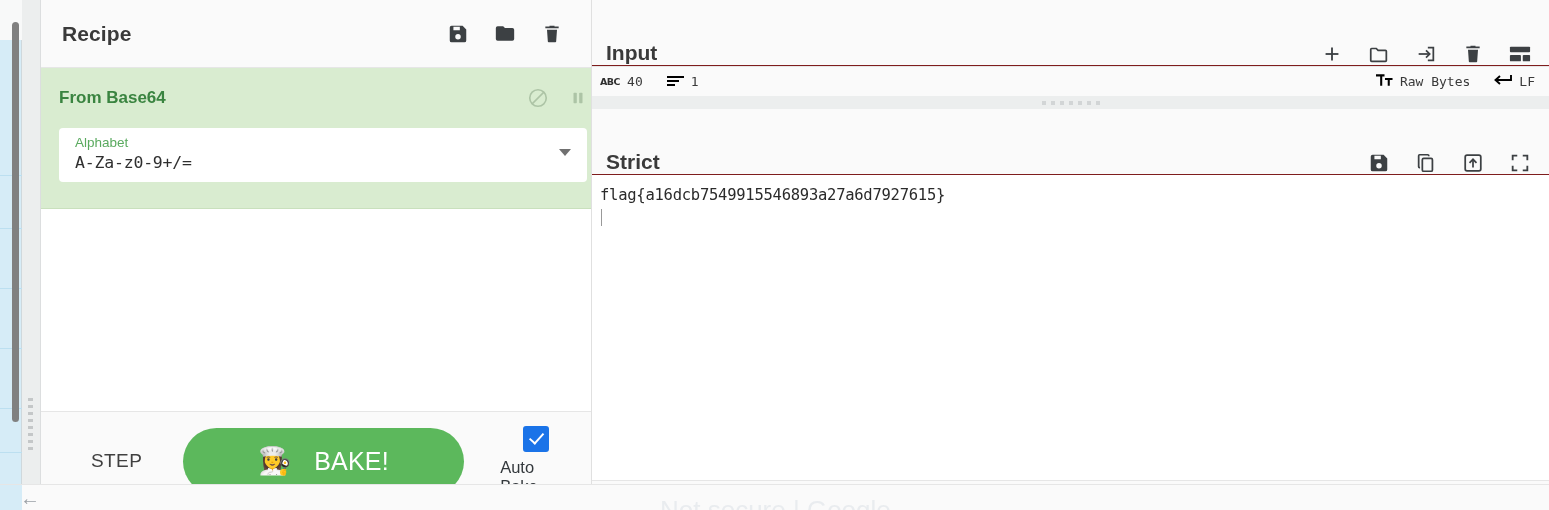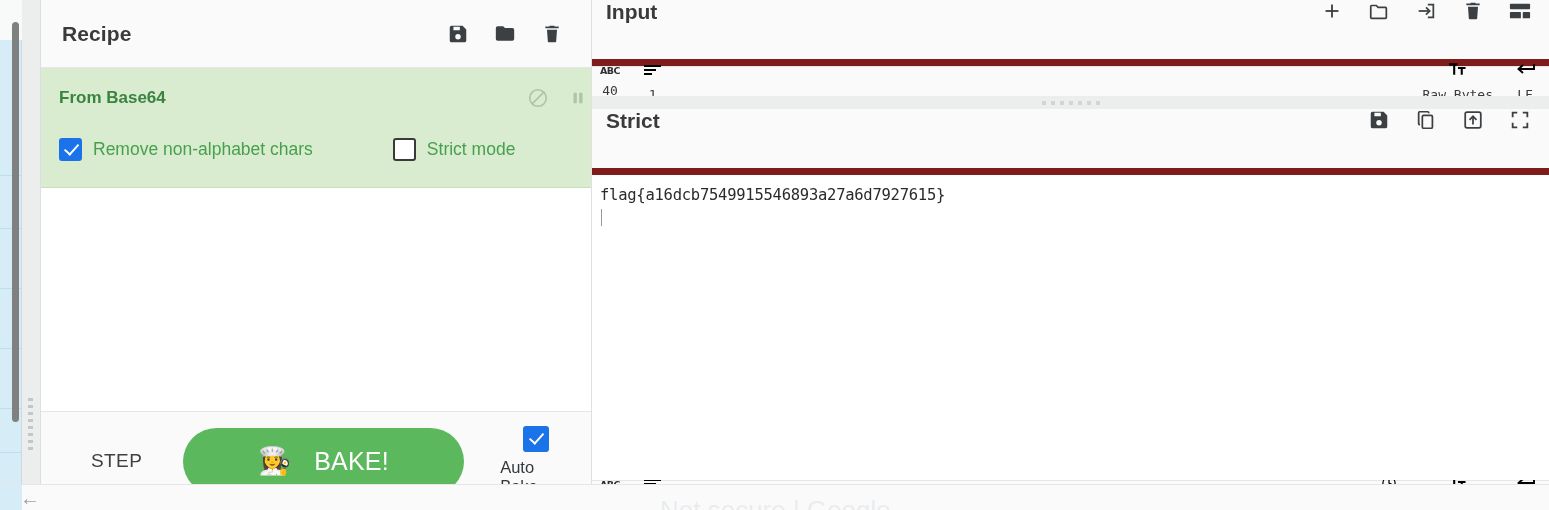--- a/index.html
+++ b/index.html
@@ -110,22 +110,22 @@
   .autobake .chk-box { width: 26px; height: 26px; }
   .autobake-label { font-size: 16.5px; color: #33383c; }
 
   
   .io-col {
     position: absolute; left: 592px; top: 0; right: 0; height: 510px;
     display: flex; flex-direction: column; background: #fff;
   }
   .io-title-bar {
     height: 66px; min-height: 66px; background: #fafafa;
-    border-bottom: 7px solid #7f1d1d;
-    display: flex; align-items: flex-start; padding: 0 18px 0 14px;
+    border-bottom: 1px solid #7f1d1d;
+    display: flex; align-items: flex-end; padding: 0 18px 0 14px;
   }
   .io-title { font-size: 21px; font-weight: bold; color: #3a3a3a; }
   .io-icons { margin-left: auto; display: flex; align-items: center; gap: 25px; }
 
   .editor {
     flex: 1; padding: 9px 10px 0 8px; position: relative; background: #fff; overflow: hidden;
   }
   .editor-line {
     font-family: "DejaVu Sans Mono", monospace; font-size: 15.5px;
     color: #2b2b2b; line-height: 23px; white-space: pre; letter-spacing: -0.25px;
@@ -136,21 +136,21 @@
   }
   .caret-next {
     width: 1px; height: 17px; background: #999; margin-left: 1px;
   }
 
   .status-bar {
     height: 30px; min-height: 30px; background: #fafafa;
     border-top: 1px solid #e6e6e6; display: flex; align-items: center;
     padding: 0 14px 0 8px; gap: 8px;
   }
-  .st-item { display: flex; align-items: center; gap: 7px; cursor: pointer; flex-direction: column; }
+  .st-item { display: flex; align-items: center; gap: 7px; cursor: pointer; }
   .st-item + .st-item { margin-left: 16px; }
   .st-text {
     font-family: "DejaVu Sans Mono", monospace; font-size: 13px; color: #3a3a3a;
   }
   .st-right { margin-left: auto; display: flex; align-items: center; }
   .st-right .st-item + .st-item { margin-left: 22px; }
   .abc-glyph {
     font-family: "DejaVu Sans", sans-serif; font-size: 9.5px; font-weight: bold;
     color: #2f2f2f; letter-spacing: -0.5px;
   }
@@ -235,31 +235,26 @@
           </span>
           <span class="op-ico">
             <svg width="18" height="20" viewBox="0 0 24 24" fill="currentColor">
                 <rect x="6" y="5" width="4.4" height="14" rx="1"></rect>
                 <rect x="13.6" y="5" width="4.4" height="14" rx="1"></rect>
               </svg>
           </span>
         </div>
       </div>
 
-
-      <div class="op-checks">
-        <label class="chk-row">
-          <span class="chk-box on"></span>
-          <span class="chk-label">Remove non-alphabet chars</span>
-        </label>
-        <label class="chk-row second">
-          <span class="chk-box"></span>
-          <span class="chk-label">Strict mode</span>
-        </label>
-      </div>
+      <div class="arg-wrap">
+        <div class="arg-label">Alphabet</div>
+        <div class="arg-value">A-Za-z0-9+/=</div>
+        <span class="arg-caret"></span>
+      </div>
+
     </div>
 
     <div class="recipe-blank"></div>
 
     <div class="bake-bar">
       <div class="step-btn">STEP</div>
       <div class="bake-btn">
         <span class="bake-emoji">👩‍🍳</span>
         <span class="bake-text">BAKE!</span>
       </div>

